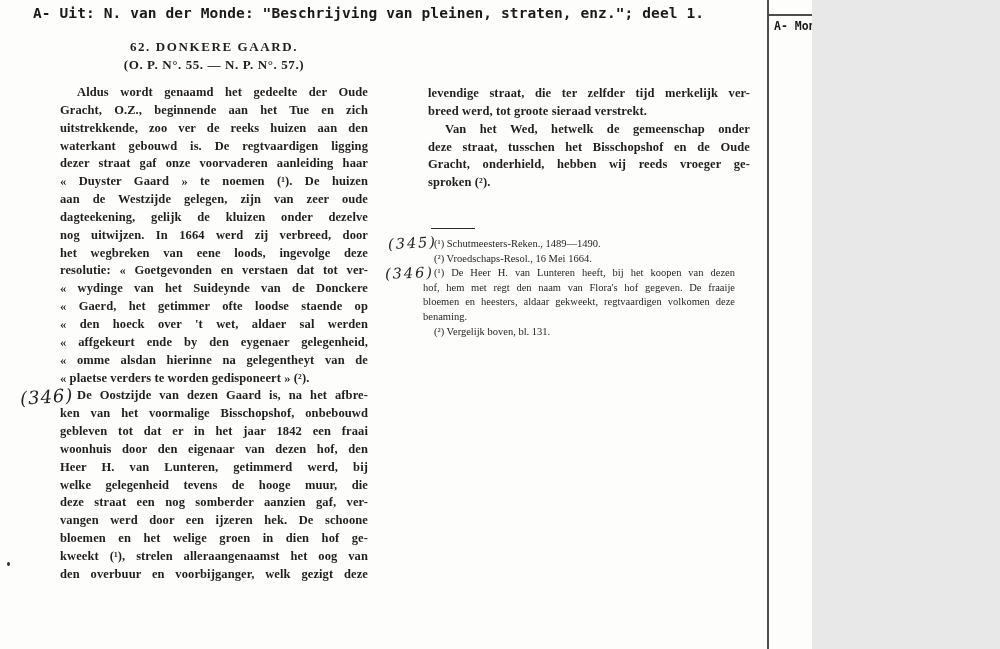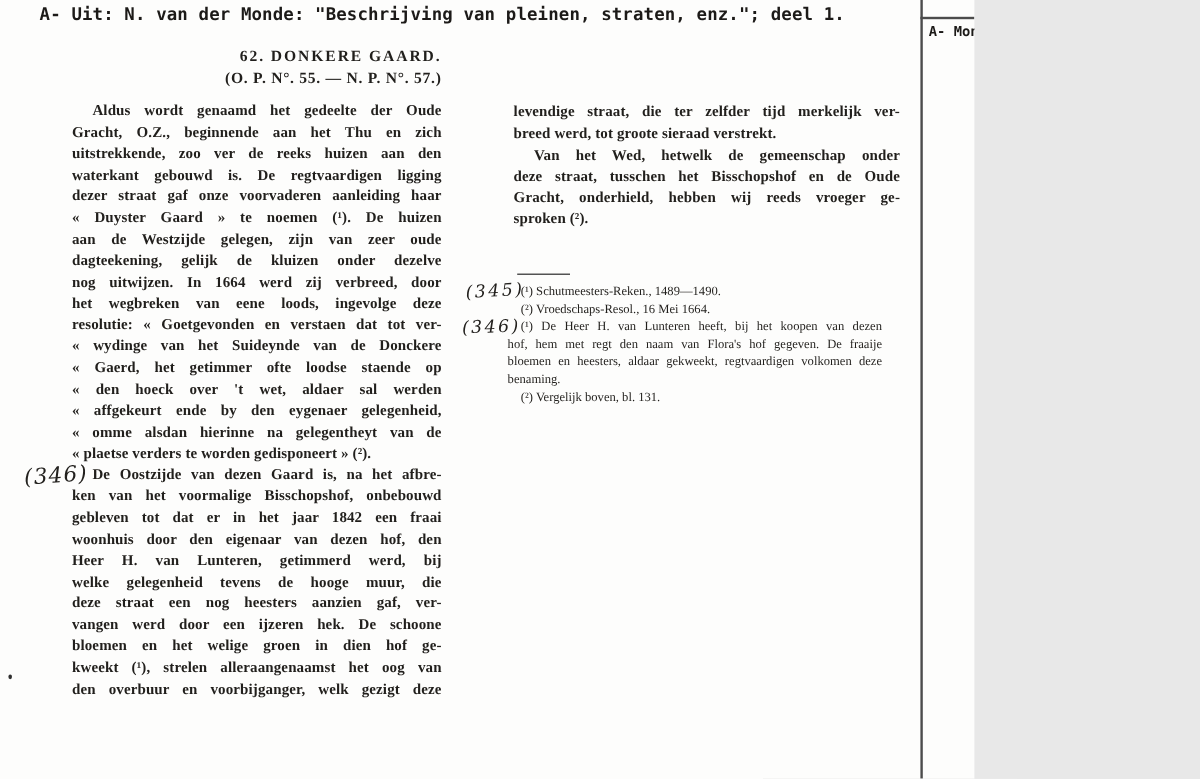--- a/index.html
+++ b/index.html
@@ -21,21 +21,21 @@
   .hline { position:absolute; left:767px; right:0; top:14px; height:1.6px; background:#4c4c4c; }
 
   .card-label { position:absolute; top:0px; font-family:"DejaVu Sans Mono", monospace; font-weight:normal; font-size:12.5px; color:#737373; }
   .card-label.bron { left:768px; width:162px; text-align:center; }
   .card-label.verwerkt { left:939px; }
   .card-value { position:absolute; top:19px; white-space:nowrap; }
   .card-value.bron { left:774px; font-size:11.5px; }
   .card-value.verwerkt { left:937px; font-size:13px; }
 
   
-  .page-heading { position:absolute; left:60px; width:308px; text-align:right; font-weight:bold; }
+  .page-heading { position:absolute; left:60px; width:308px; text-align:center; font-weight:bold; }
   .h-title { top:39px; font-size:13px; letter-spacing:1.6px; }
   .h-sub { top:57px; font-size:13px; letter-spacing:0.6px; }
 
   .col { position:absolute; font-weight:bold; font-size:12.5px; line-height:17.85px; letter-spacing:0.1px; }
   .col-left { left:60px; top:84px; width:308px; }
   .col-right { left:428px; top:85px; width:322px; }
 
   .tline { text-align:justify; text-align-last:justify; }
   .tline.last { text-align-last:left; }
   .tline.indent { text-indent:17px; }
@@ -67,21 +67,21 @@
   <div class="card-label verwerkt">ingevolge</div>
 
   <div class="tw card-value bron">A- Monde/1844a/345,346</div>
   <div class="tw card-value verwerkt">m10387</div>
 
   <div class="page-heading h-title">62. DONKERE GAARD.</div>
   <div class="page-heading h-sub">(O. P. N°. 55. — N. P. N°. 57.)</div>
 
   <div class="col col-left">
       <div class="tline indent">Aldus wordt genaamd het gedeelte der Oude</div>
-      <div class="tline">Gracht, O.Z., beginnende aan het Thu en zich</div>
+      <div class="tline">Gracht, O.Z., beginnende aan het Tue en zich</div>
       <div class="tline">uitstrekkende, zoo ver de reeks huizen aan den</div>
       <div class="tline">waterkant gebouwd is.  De regtvaardigen ligging</div>
       <div class="tline">dezer straat gaf onze voorvaderen aanleiding haar</div>
       <div class="tline">« Duyster Gaard » te noemen (¹).  De huizen</div>
       <div class="tline">aan de Westzijde gelegen, zijn van zeer oude</div>
       <div class="tline">dagteekening, gelijk de kluizen onder dezelve</div>
       <div class="tline">nog uitwijzen.  In 1664 werd zij verbreed, door</div>
       <div class="tline">het wegbreken van eene loods, ingevolge deze</div>
       <div class="tline">resolutie: « Goetgevonden en verstaen dat tot ver-</div>
       <div class="tline">« wydinge van het Suideynde van de Donckere</div>
@@ -89,21 +89,21 @@
       <div class="tline">« den hoeck over 't wet, aldaer sal werden</div>
       <div class="tline">« affgekeurt ende by den eygenaer gelegenheid,</div>
       <div class="tline">« omme alsdan hierinne na gelegentheyt van de</div>
       <div class="tline last">« plaetse verders te worden gedisponeert » (²).</div>
       <div class="tline indent">De Oostzijde van dezen Gaard is, na het afbre-</div>
       <div class="tline">ken van het voormalige Bisschopshof, onbebouwd</div>
       <div class="tline">gebleven tot dat er in het jaar 1842 een fraai</div>
       <div class="tline">woonhuis door den eigenaar van dezen hof, den</div>
       <div class="tline">Heer H. van Lunteren, getimmerd werd, bij</div>
       <div class="tline">welke gelegenheid tevens de hooge muur, die</div>
-      <div class="tline">deze straat een nog heesters aanzien gaf, ver-</div>
+      <div class="tline">deze straat een nog somberder aanzien gaf, ver-</div>
       <div class="tline">vangen werd door een ijzeren hek.  De schoone</div>
       <div class="tline">bloemen en het welige groen in dien hof ge-</div>
       <div class="tline">kweekt (¹), strelen alleraangenaamst het oog van</div>
       <div class="tline">den overbuur en voorbijganger, welk gezigt deze</div>
     </div>
   <div class="col col-right">
       <div class="tline">levendige straat, die ter zelfder tijd merkelijk ver-</div>
       <div class="tline last">breed werd, tot groote sieraad verstrekt.</div>
       <div class="tline indent">Van het Wed, hetwelk de gemeenschap onder</div>
       <div class="tline">deze straat, tusschen het Bisschopshof en de Oude</div>

